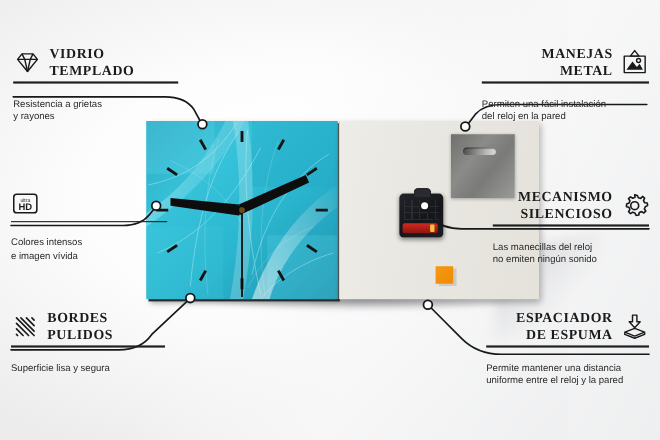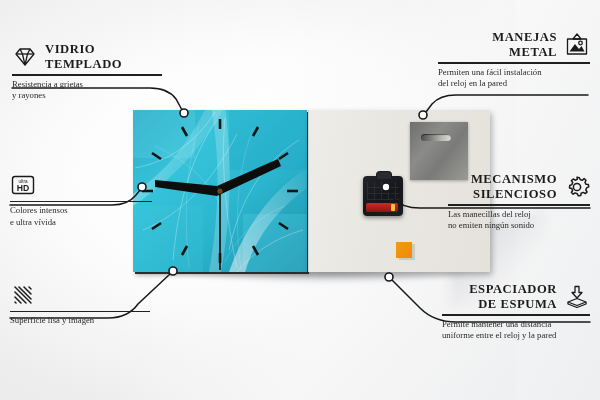--- a/index.html
+++ b/index.html
@@ -30,23 +30,23 @@
   .title{
     font-family:"Liberation Serif", serif;
     font-size:12.6px;font-weight:700;color:#1b1b1b;
     letter-spacing:.55px;line-height:14.6px;
     text-transform:uppercase;white-space:pre-line;
   }
   .feat.left .title{text-align:left;}
   .feat.right .title{text-align:right;}
   .rule{height:1.4px;background:#20201f;margin-top:3px;}
   .desc{
-    font-family:Liberation Serif, serif;
+    font-family:Liberation Sans, sans-serif;
     font-size:8.7px;color:#2a2a2a;line-height:11.2px;
-    margin-top:3px;white-space:pre-line;
+    margin-top:13px;white-space:pre-line;
   }
   .feat.right .desc{text-align:left;}
   .ico{width:26px;height:26px;flex:0 0 26px;display:block;}
 
   
   #product{position:absolute;left:120px;top:100px;width:390px;height:190px;}
   .shadow{
     position:absolute;left:22px;top:160px;width:372px;height:26px;
     background:radial-gradient(ellipse 50% 50% at 50% 50%, rgba(90,92,96,.40) 0%, rgba(120,122,126,.16) 55%, rgba(255,255,255,0) 78%);
     filter:blur(2px);
@@ -248,42 +248,44 @@
   <div class="feat left" style="left:10px;top:172px;width:142px;">
     <div class="head">
       <svg class="ico" viewBox="0 0 26 26">
         <rect x="2.5" y="4.5" width="21" height="17" rx="2.6" fill="none" stroke="#1a1a1a" stroke-width="1.4"></rect>
         <text x="13" y="11.4" font-family="Liberation Sans, sans-serif" font-size="4.6" text-anchor="middle" fill="#1a1a1a">ultra</text>
         <text x="13" y="19" font-family="Liberation Sans, sans-serif" font-size="8.6" font-weight="bold" text-anchor="middle" fill="#1a1a1a">HD</text>
       </svg>
     </div>
     <div class="rule" style="width:142px;"></div>
     <div class="desc">Colores intensos
-e ultra vívida</div>
+e imagen vívida</div>
   </div>
 
   <div class="feat left" style="left:10px;top:282px;width:140px;">
     <div class="head">
       <svg class="ico" viewBox="0 0 26 26">
         <g stroke="#1a1a1a" stroke-width="1.5" stroke-linecap="round">
           <line x1="5" y1="5" x2="21" y2="21"></line>
           <line x1="5" y1="10" x2="16" y2="21"></line>
           <line x1="5" y1="15" x2="11" y2="21"></line>
           <line x1="5" y1="20" x2="6" y2="21"></line>
           <line x1="9" y1="5" x2="21" y2="17"></line>
           <line x1="14" y1="5" x2="21" y2="12"></line>
           <line x1="19" y1="5" x2="21" y2="7"></line>
         </g>
       </svg>
+      <div class="title">BORDES
+PULIDOS</div>
     </div>
     <div class="rule" style="width:140px;"></div>
-    <div class="desc">Superficie lisa y imagen</div>
-  </div>
-
-  <div class="feat right" style="left:438px;top:30px;width:152px;">
+    <div class="desc">Superficie lisa y segura</div>
+  </div>
+
+  <div class="feat right" style="left:438px;top:42px;width:152px;">
     <div class="head">
       <div class="title" style="flex:1;">MANEJAS
 METAL</div>
       <svg class="ico" viewBox="0 0 26 26">
         <g fill="none" stroke="#1a1a1a" stroke-width="1.3" stroke-linejoin="round">
           <path d="M13 2 L9 7 H17 Z"></path>
           <rect x="3.5" y="7" width="19" height="15"></rect>
           <path d="M5.5 19.5 L11 12 L15 17 L17.5 14 L20.5 19.5 Z" fill="#1a1a1a" stroke="none"></path>
           <circle cx="16.5" cy="11" r="1.8"></circle>
         </g>

